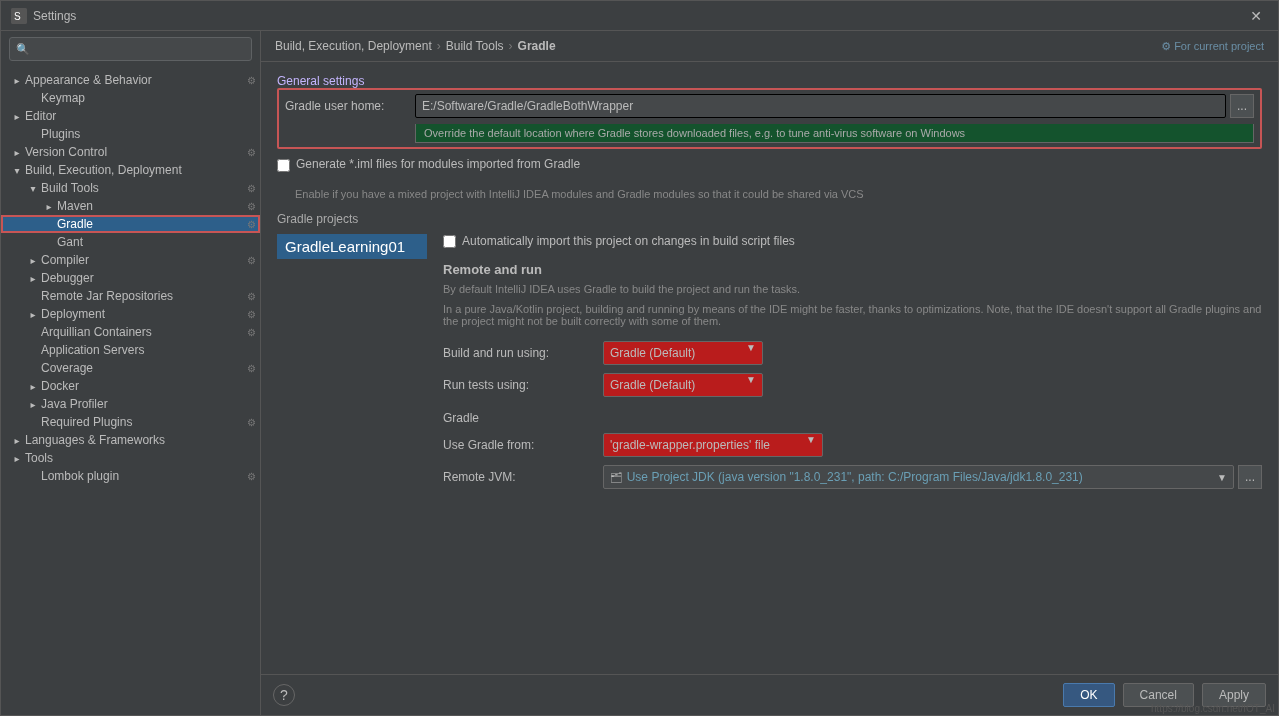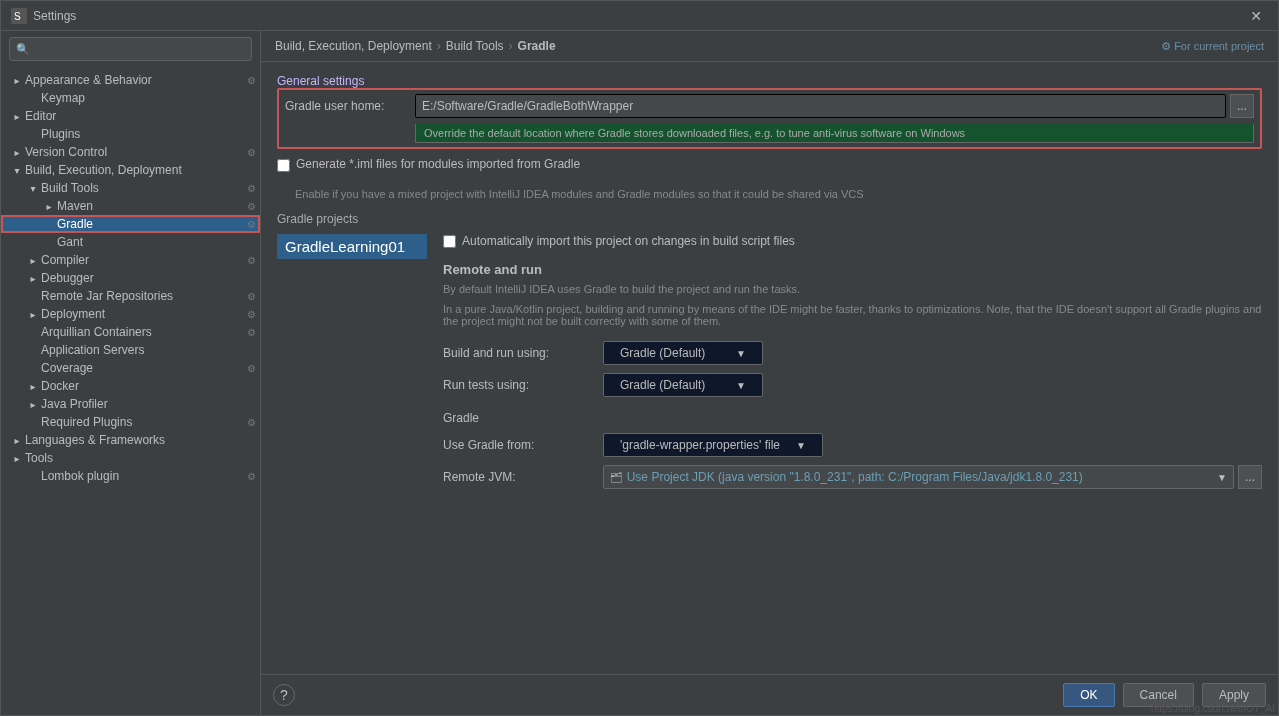--- a/index.html
+++ b/index.html
@@ -201,26 +201,25 @@
       margin-bottom: 8px;
     }
     .setting-row .s-label {
       color: #bbb;
       font-size: 12px;
       width: 160px;
       flex-shrink: 0;
     }
     .dropdown-wrapper {
       display: flex;
-      align-items: center;
-      background: #0f172a;
+      background: #b91c1c;
       border: 1px solid #666;
       border-radius: 2px;
       height: 24px;
-      padding: 0 16px;
+      padding: 0 6px;
       cursor: pointer;
       min-width: 160px;
     }
     .dropdown-wrapper select {
       background: transparent;
       border: none;
       outline: none;
       color: #bbb;
       font-size: 12px;
       cursor: pointer;

